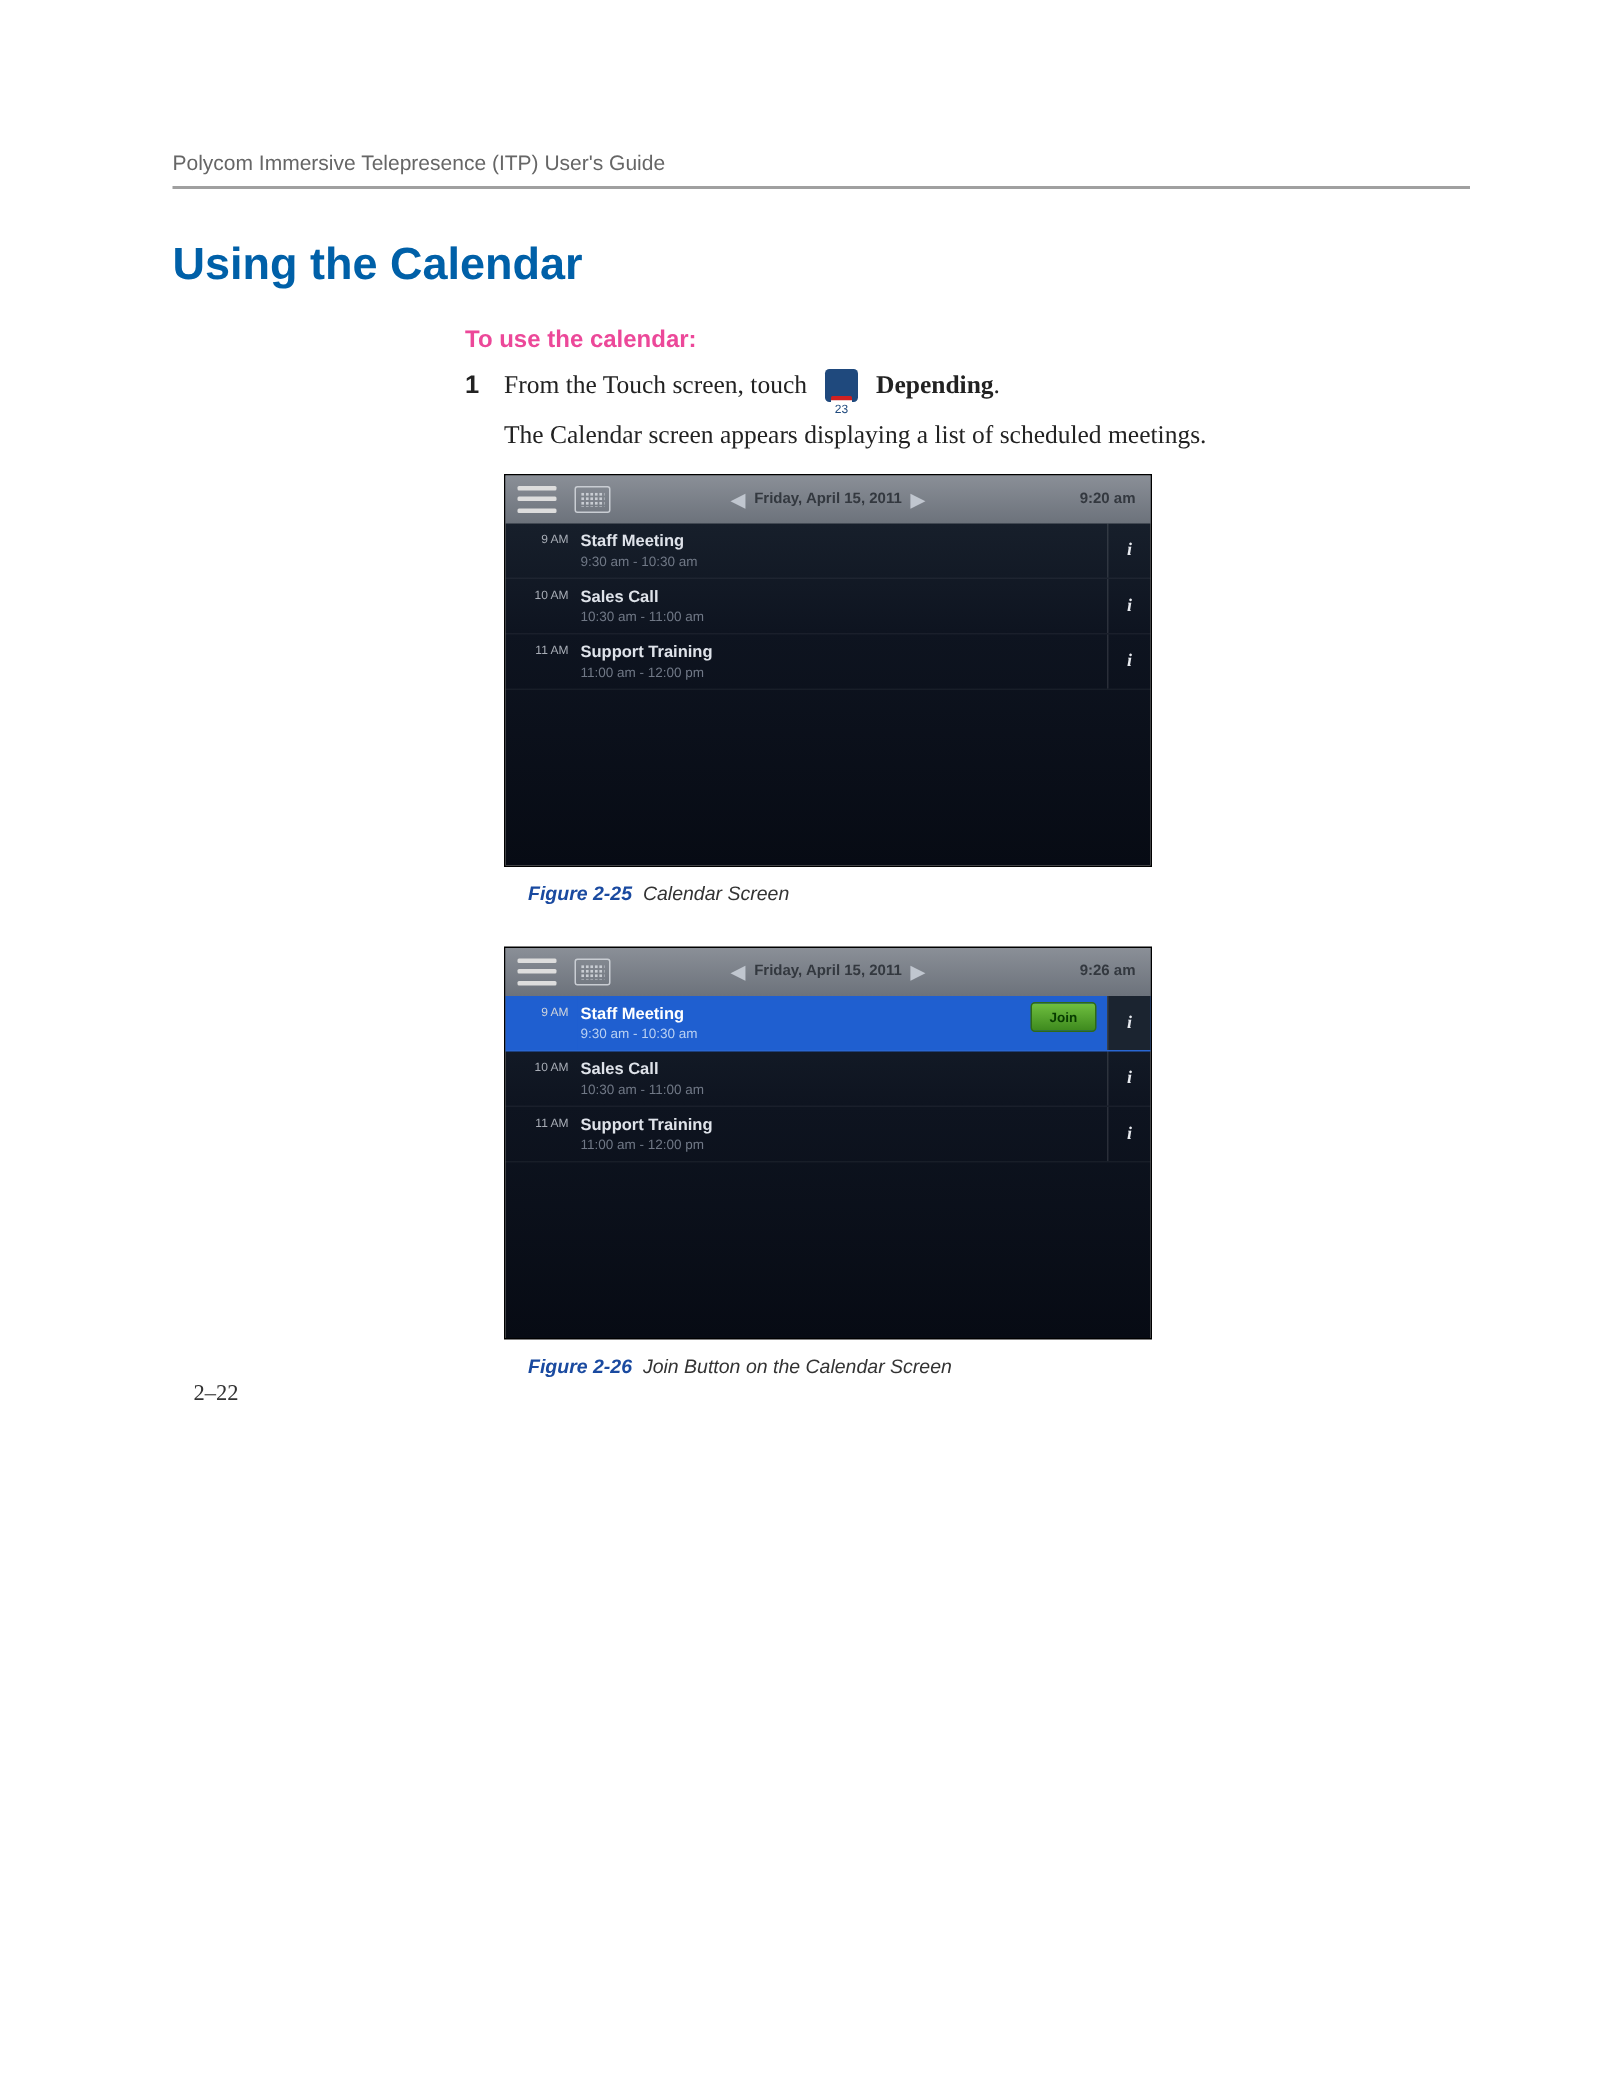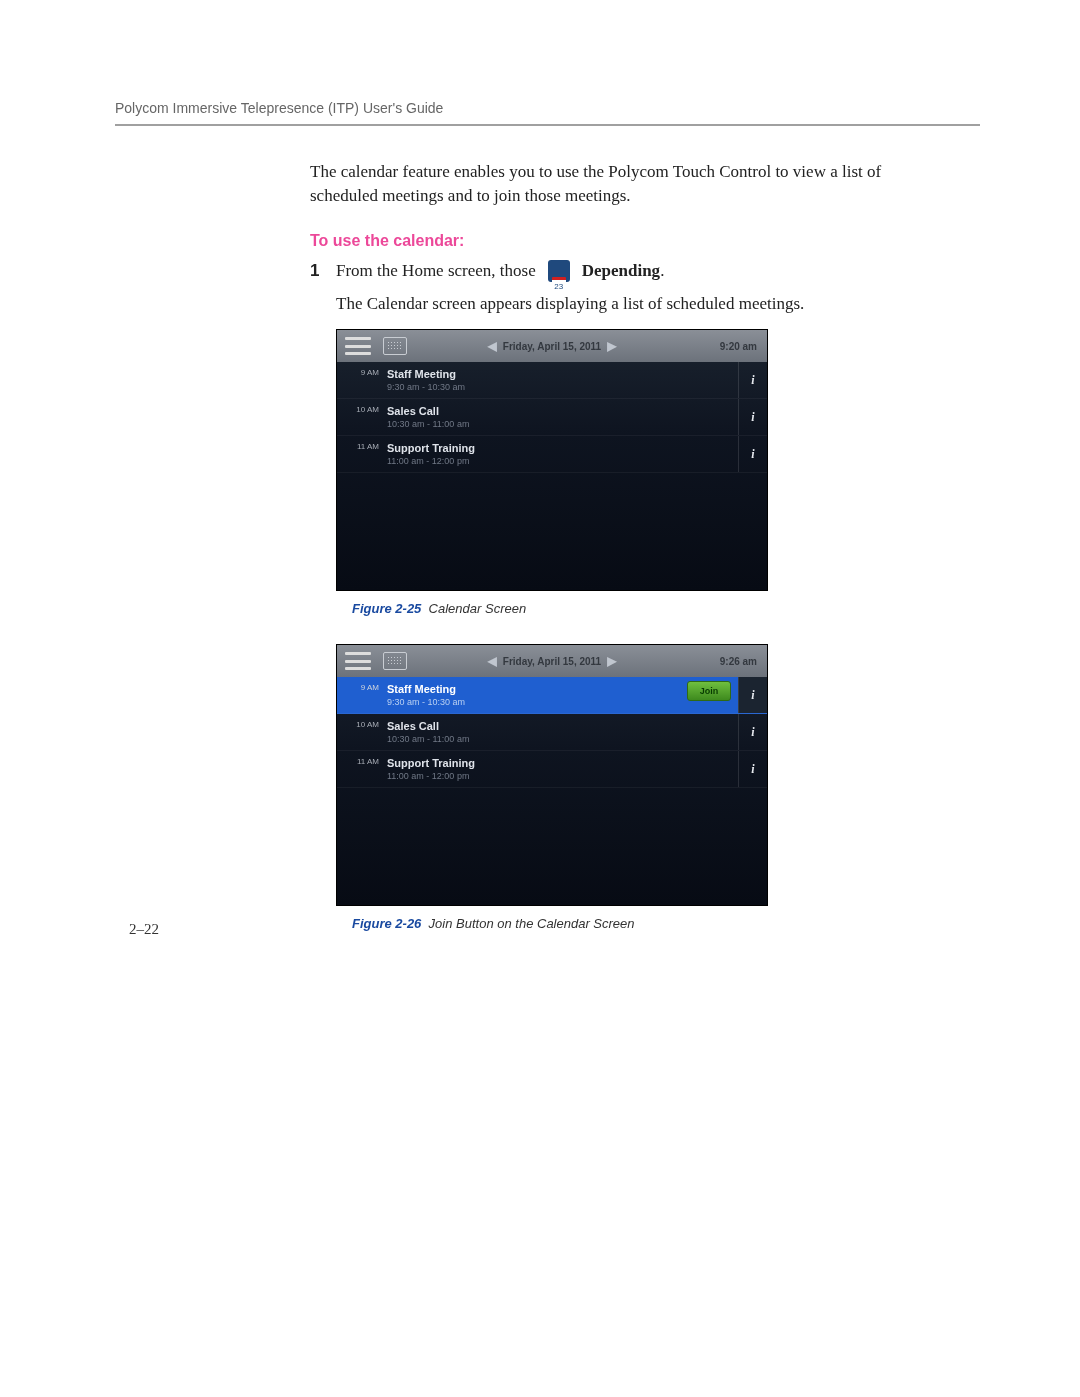--- a/index.html
+++ b/index.html
@@ -43,29 +43,29 @@
   .join{position:absolute;right:36px;top:36px;width:42px;height:18px;background:linear-gradient(#6fbf3f,#3e8a1e);border:1px solid #2f6a14;border-radius:3px;font-size:9px;color:#073b00;display:flex;align-items:center;justify-content:center;font-weight:bold;}
   .page-num{position:absolute;left:129px;bottom:60px;font-size:15px;color:#333;margin-top:48px;}
 </style>
 </head>
 <body>
 
 <div class="page">
   <div class="running-head">Polycom Immersive Telepresence (ITP) User's Guide</div>
   <div class="head-rule"></div>
 
+  <h1 class="section">Using the Calendar</h1>
 
   <div class="body-col">
-    <p>The calendar feature enables you to use the Polycom Touch Control to view a list of scheduled meetings and to join those meetings.</p>
 
     <h3 class="subhead">To use the calendar:</h3>
 
     <div class="step-row">
       <span class="step-num">1</span>
-      <span>From the Home screen, those</span>
+      <span>From the Touch screen, touch</span>
       <span class="cal-icon">
         <span class="cal-icon-inner">23</span>
       </span>
       <span class="step-text"><b>Depending</b>.</span>
     </div>
 
     <p style="margin-left:26px">The Calendar screen appears displaying a list of scheduled meetings.</p>
 
     <div class="figure" style="margin-left:26px">
       <div class="screen">

